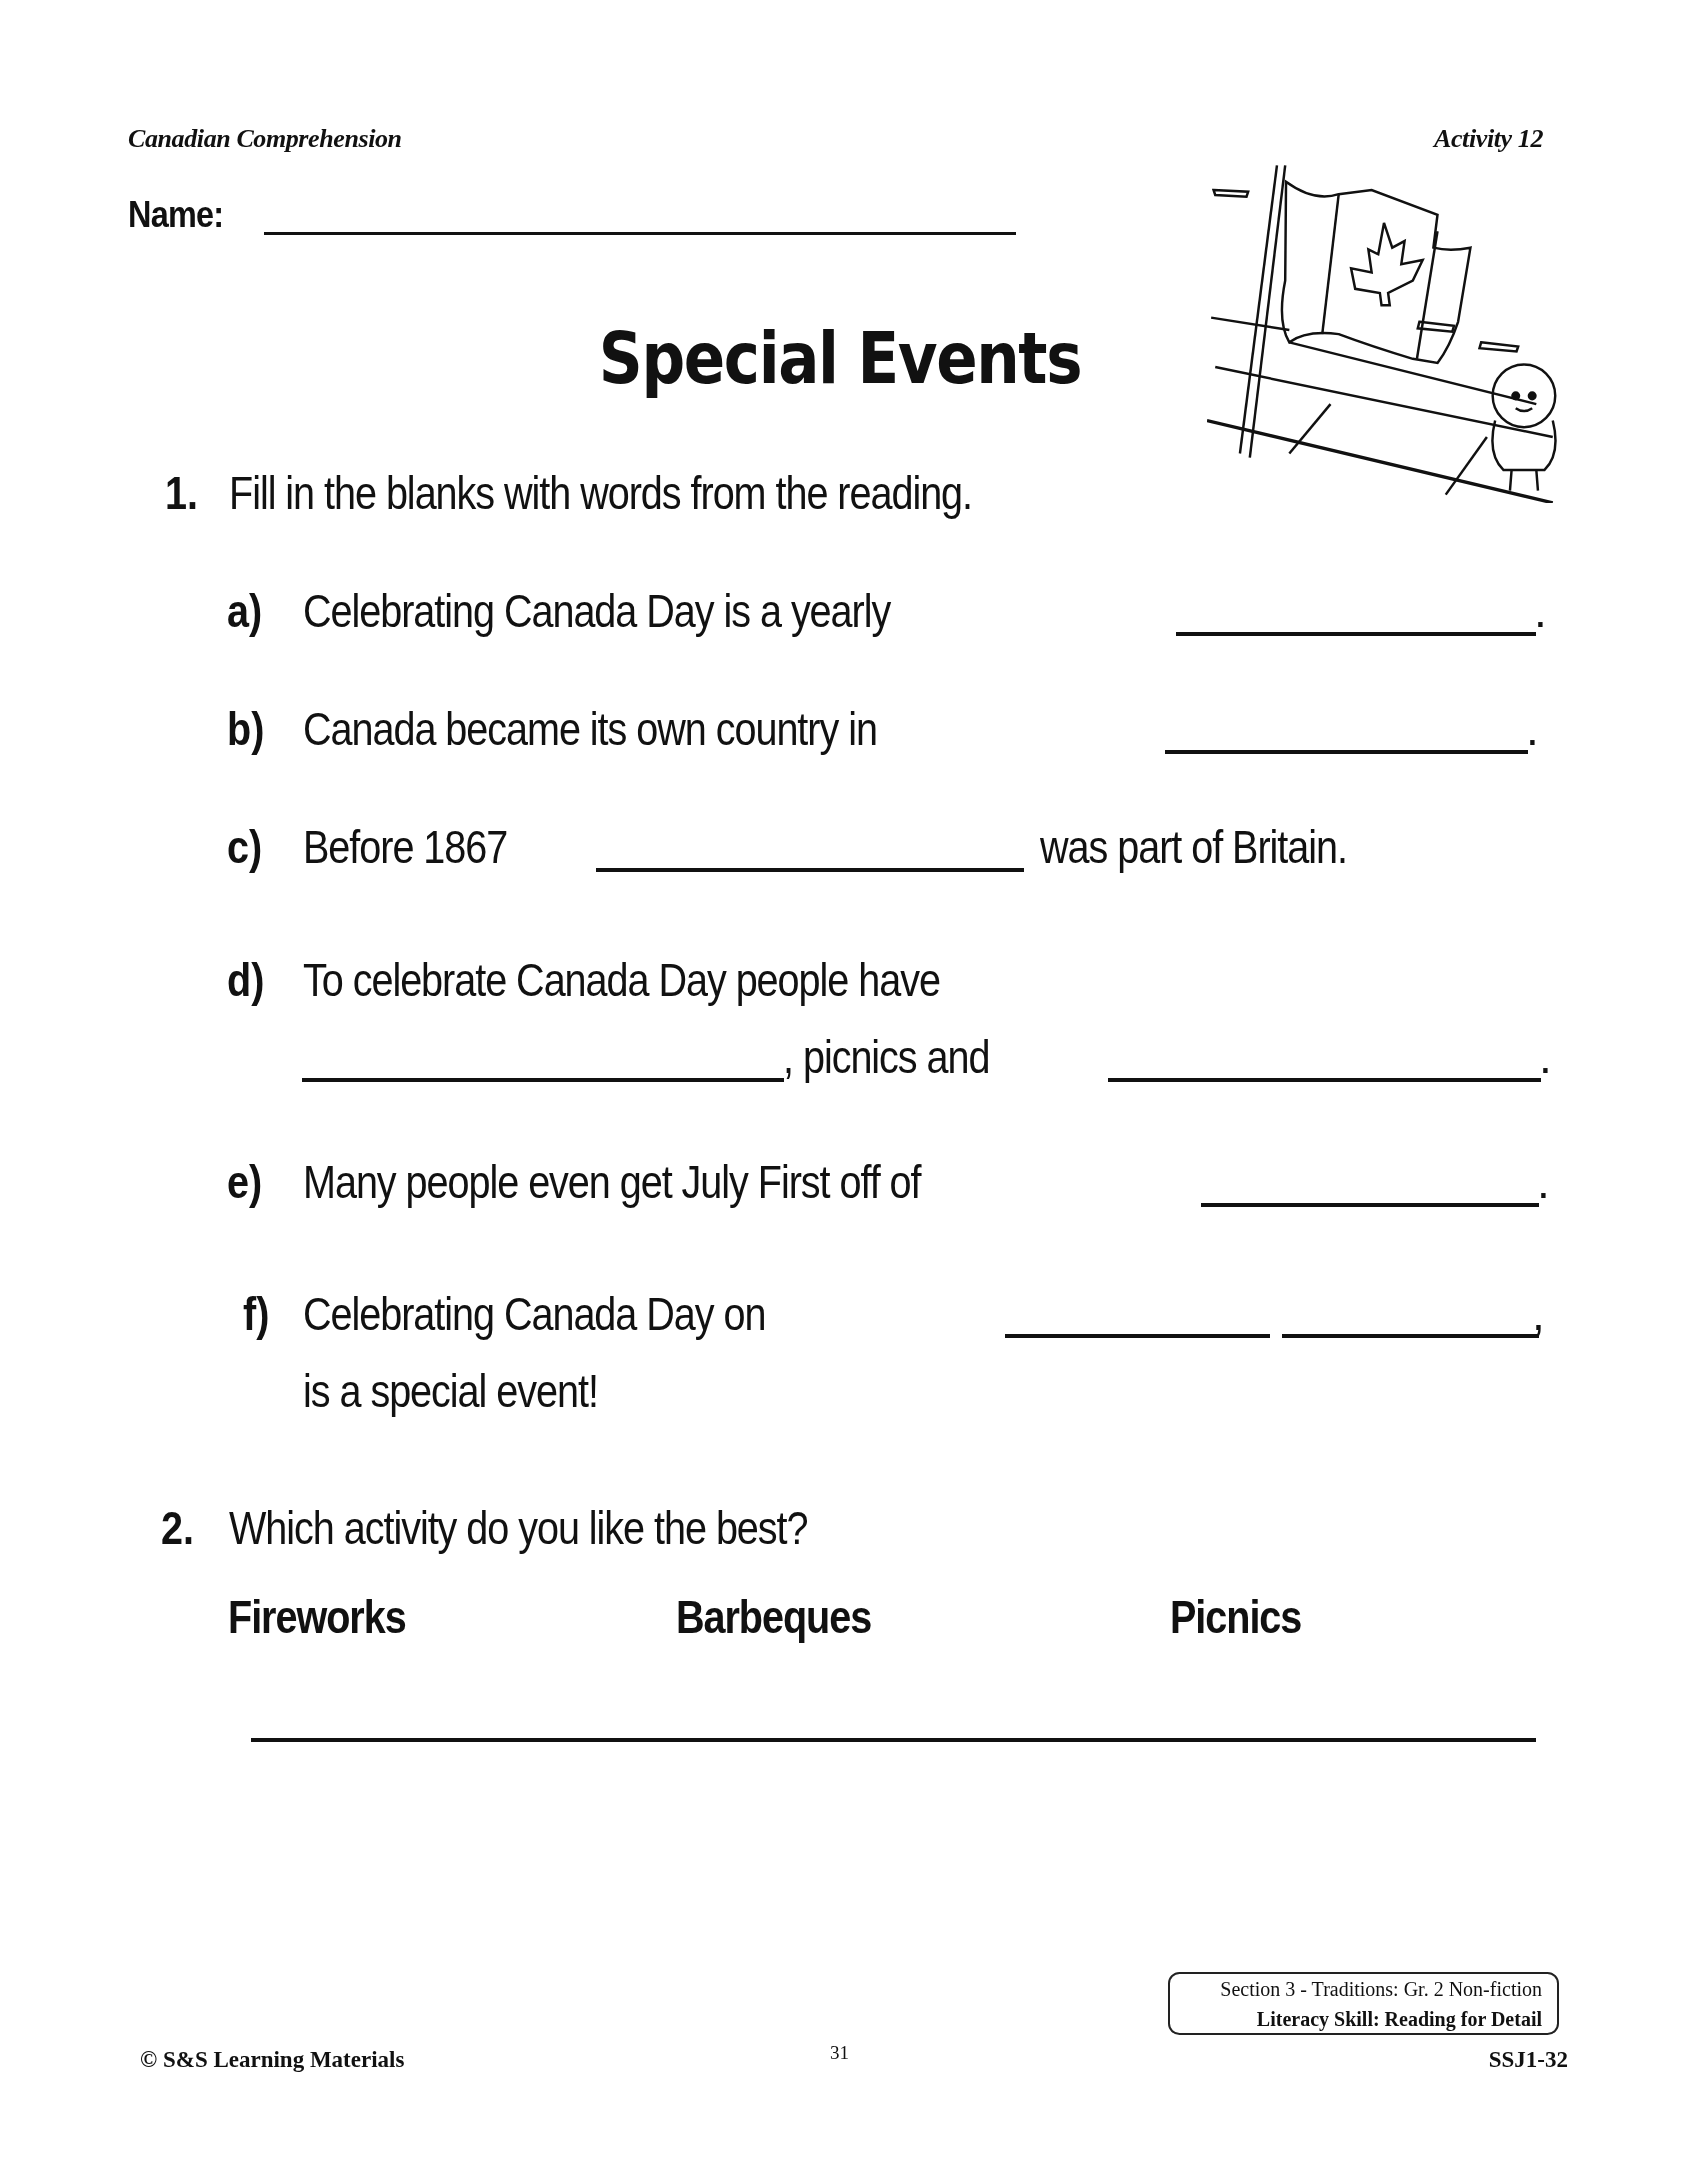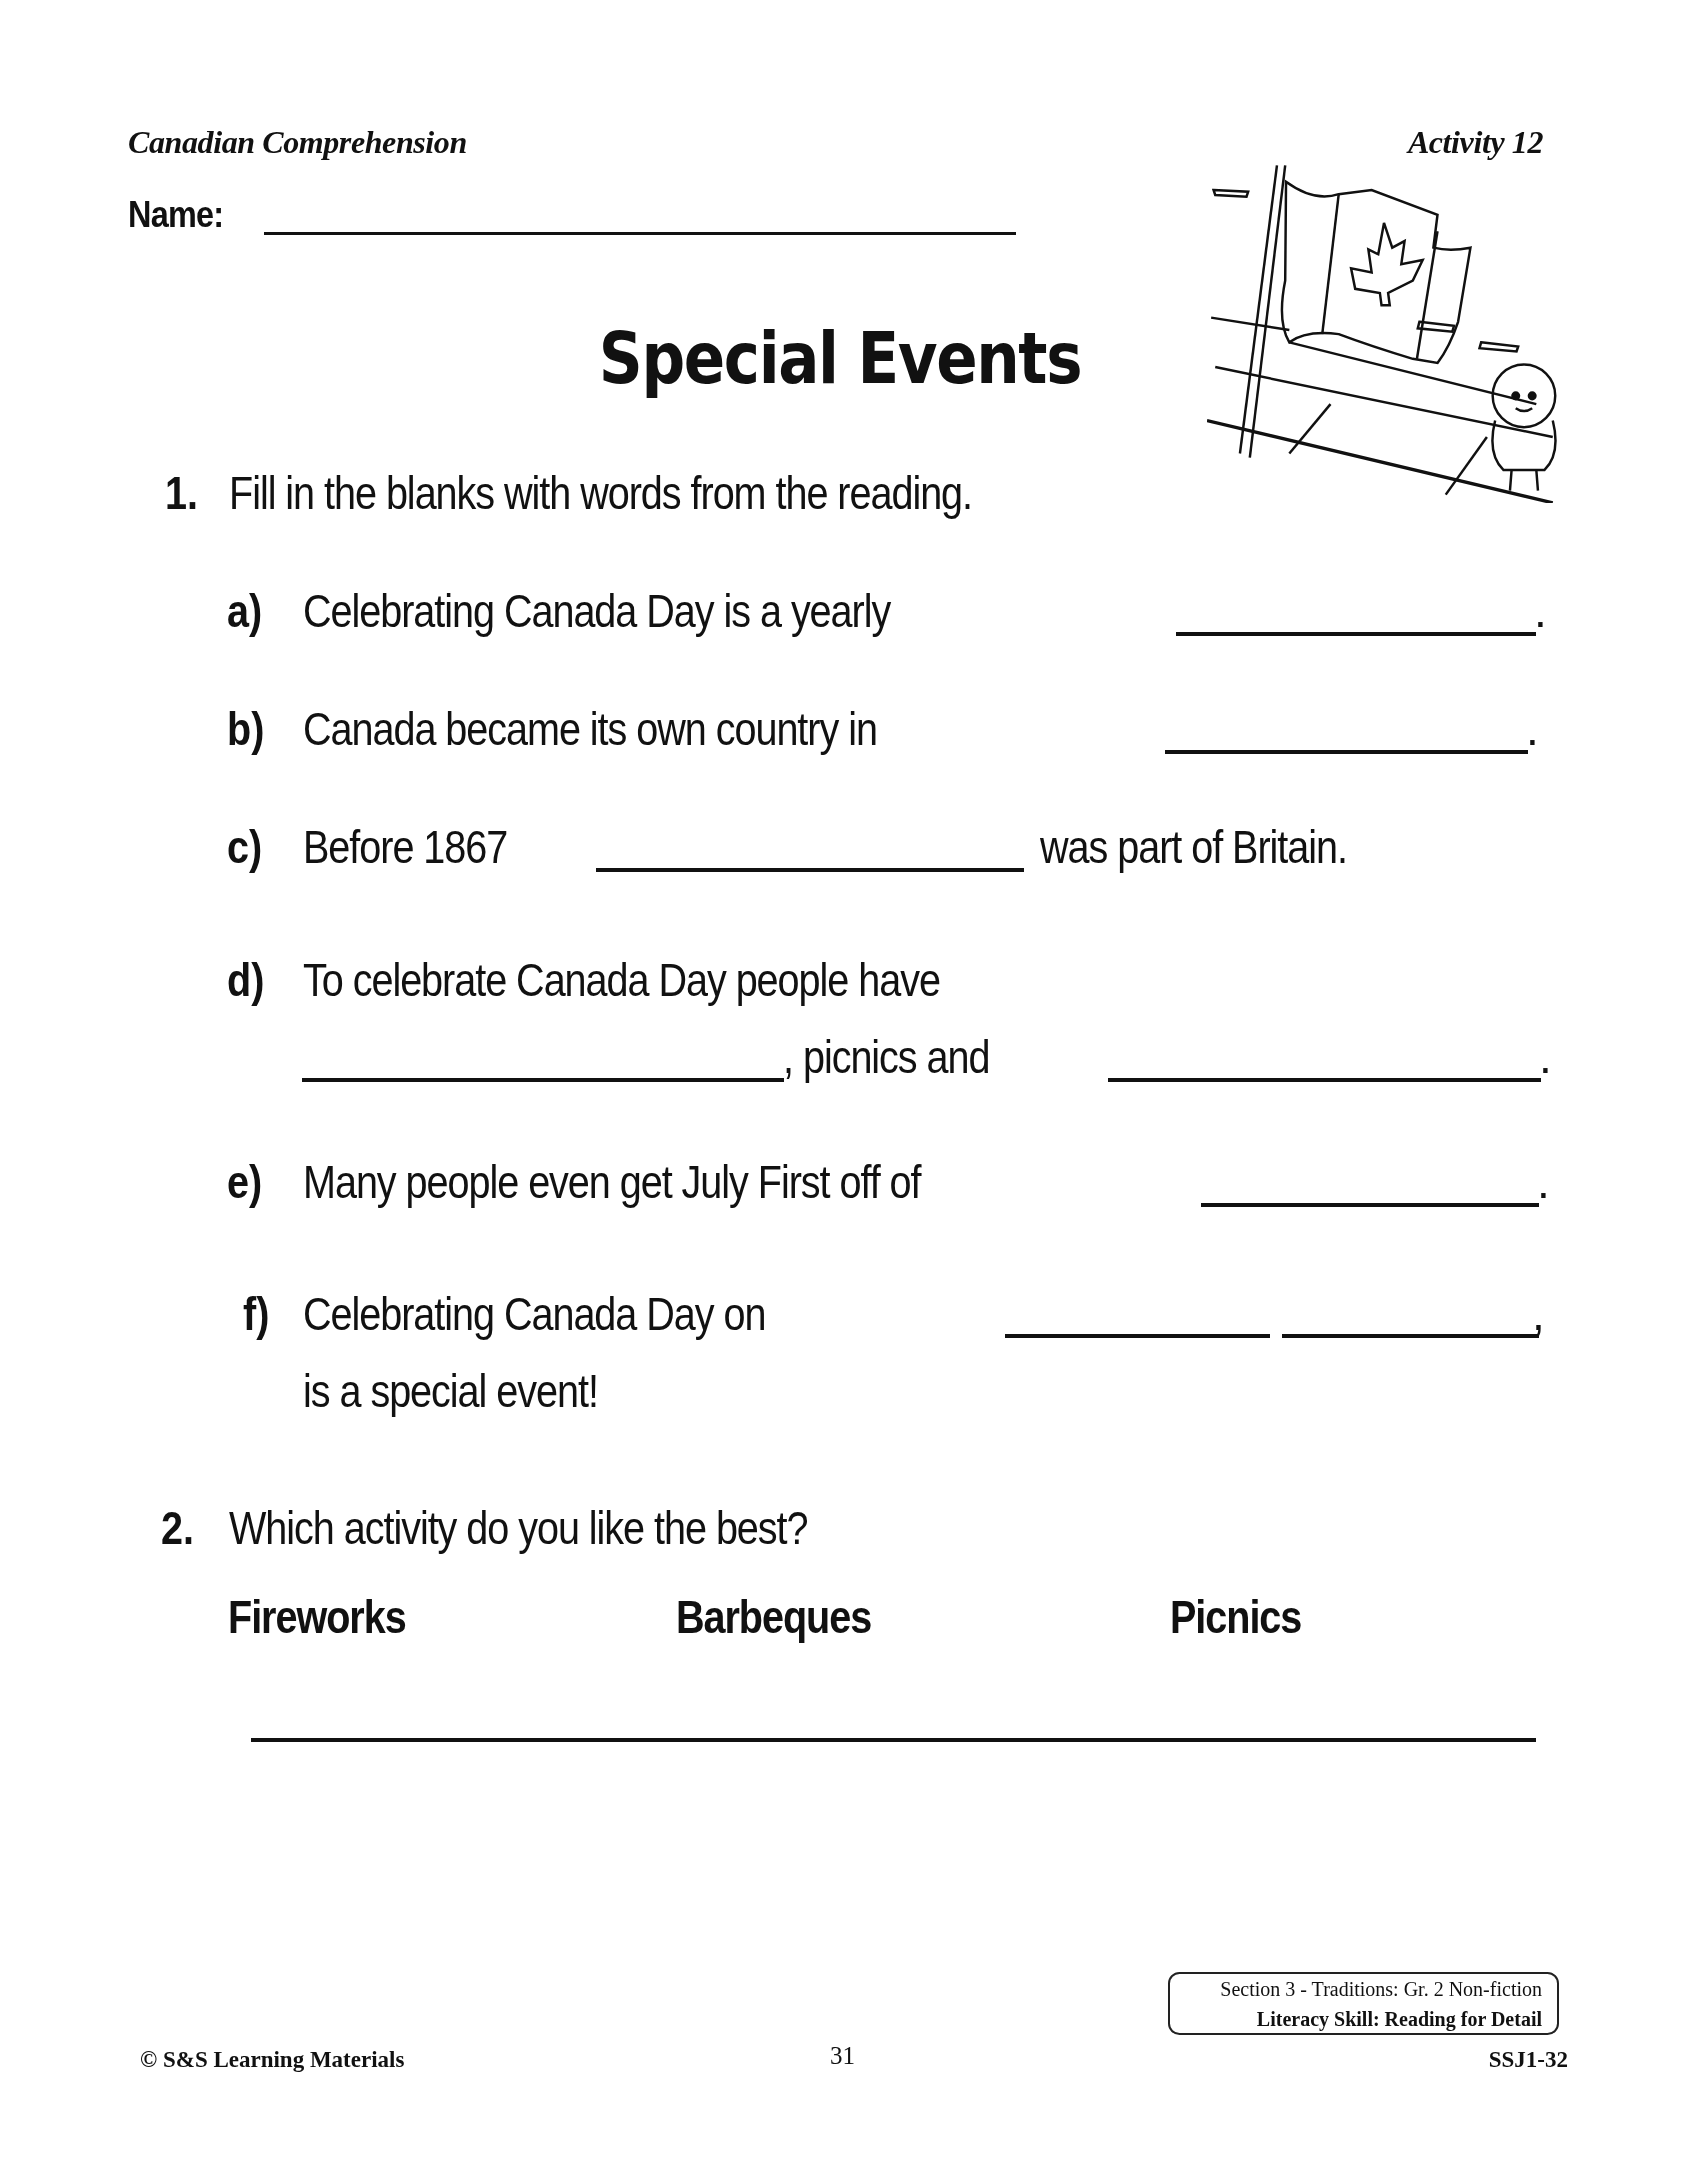--- a/index.html
+++ b/index.html
@@ -1,20 +1,20 @@
 <!DOCTYPE html>
 <html style="font-size:13px"><head>
 <meta charset="utf-8">
 <style>
   html, body { margin: 0; padding: 0; background: #ffffff; }
   body { width: 1687px; height: 2183px; position: relative; overflow: hidden; color: #111; }
   .abs { position: absolute; white-space: nowrap; }
   .serif { font-family: "Liberation Serif", "DejaVu Serif", serif; }
   .sans { font-family: "Liberation Sans", "DejaVu Sans", sans-serif; }
-  .hdr { font-size: 32px; font-style: italic; font-weight: bold; letter-spacing: -0.4px; }
+  .hdr { font-size: 26px; font-style: italic; font-weight: bold; letter-spacing: -0.4px; }
   .name-label { font-size: 36px; font-weight: bold; letter-spacing: -0.8px; transform: scaleX(0.9); transform-origin: left; }
   .title { font-size: 71px; font-weight: bold; letter-spacing: -1.6px; transform: scaleX(0.86); transform-origin: center; font-family: "DejaVu Sans", sans-serif; }
   .q { font-size: 46px; font-weight: normal; letter-spacing: -1.2px; transform: scaleX(0.86); transform-origin: left; line-height: 1; }
   .qnum { font-size: 46px; font-weight: bold; transform: scaleX(0.86); transform-origin: left; line-height: 1; }
   .letter { font-size: 46px; font-weight: bold; transform: scaleX(0.86); transform-origin: left; line-height: 1; }
   .opt { font-size: 46px; font-weight: bold; letter-spacing: -1.2px; transform: scaleX(0.86); transform-origin: left; line-height: 1; }
   .blank { position: absolute; height: 4.1px; background: #111; }
   .dot { position: absolute; font-size: 46px; line-height: 1; font-family: "Liberation Sans", sans-serif; }
   .footer-box { position: absolute; border: 2.5px solid #222; border-radius: 11.5px; box-sizing: border-box; padding-left: 9px; }
   .footer-box .ln { position: absolute; right: 15px; font-size: 20px; font-family: "Liberation Serif", serif; white-space: nowrap; }
@@ -110,15 +110,15 @@
 <div class="abs sans opt" style="left:1170px; top:1594px;">Picnics</div>
 
 <div class="blank" style="left:251px; top:1738px; width:1285px;"></div>
 
 <div class="footer-box" style="left:1168px; top:1972px; width:391px; height:63px;">
   <div class="ln" style="top:4.1px;">Section 3 - Traditions:  Gr. 2 Non-fiction</div>
   <div class="ln" style="top:34px;font-weight:bold;">Literacy Skill:  Reading for Detail</div>
 </div>
 
 <div class="abs serif foot" style="left:114px; top:2047px;">© S&amp;S Learning Materials</div>
-<div class="abs serif" style="left:830px; top:2042px; font-size:25px;">31</div>
+<div class="abs serif" style="left:830px; top:2042px; font-size:19px;">31</div>
 <div class="abs serif foot" style="right:119px; top:2047px;">SSJ1-32</div>
 
 
 </body></html>

